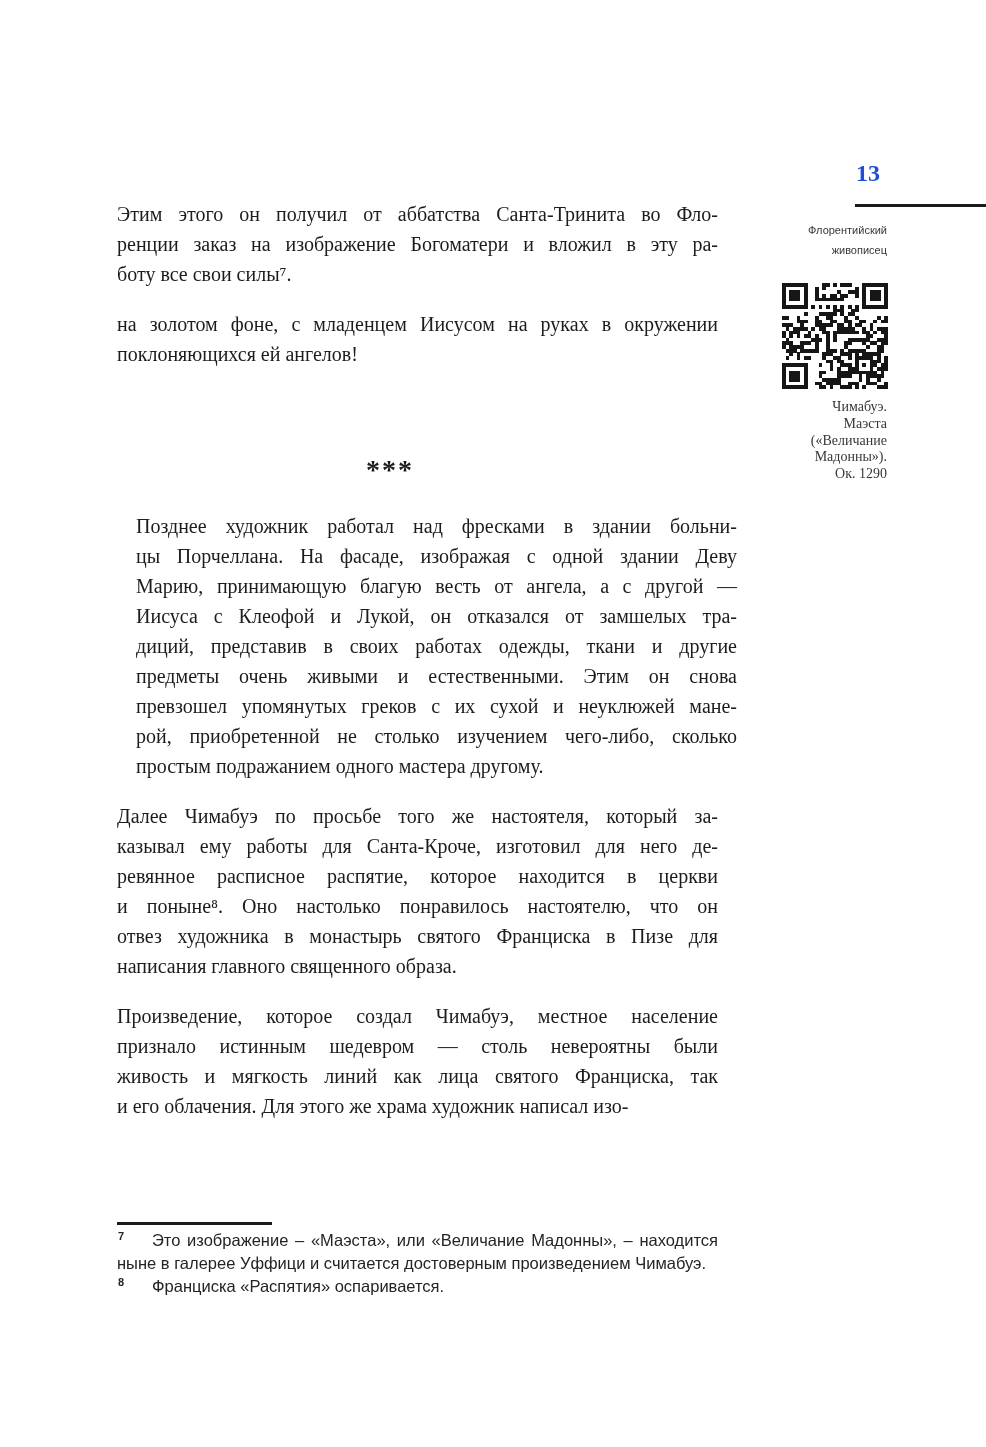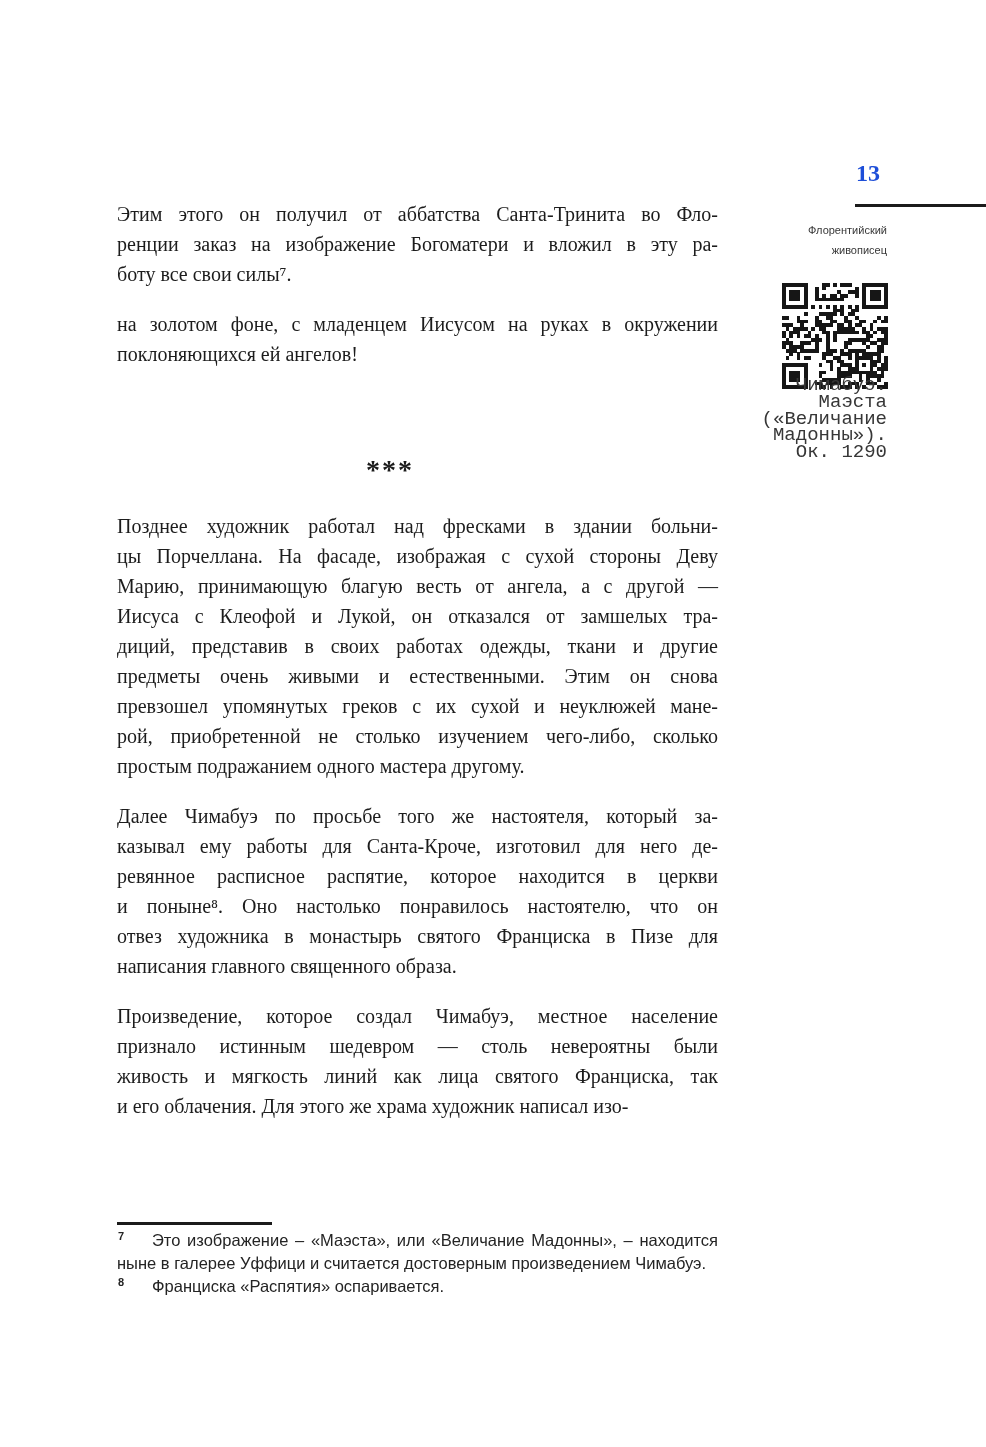--- a/index.html
+++ b/index.html
@@ -31,36 +31,36 @@
     font-family:"Liberation Sans","DejaVu Sans",sans-serif;
     font-size:11px;line-height:20px;
     text-align:right;color:#373737;
   }
   .qr{
     position:absolute;left:782px;top:283px;width:106px;height:106px;
     background:#ffffff;
   }
   .qr svg{display:block;width:106px;height:106px;}
   .caption{
-    position:absolute;left:756px;top:377px;width:131px;
-    font-family:Liberation Mono, monospace;
-    font-size:19px;line-height:16.8px;
+    position:absolute;left:756px;top:399px;width:131px;
+    font-family:Liberation Serif, serif;
+    font-size:14px;line-height:16.8px;
     text-align:right;color:#373737;
   }
 
   
   .para{
     position:absolute;left:117px;width:601px;
     font-size:20px;line-height:30px;
   }
   .para .line{text-align:justify;text-align-last:justify;}
   .para .line:last-child{text-align-last:left;}
   .p1{top:199px;}
   .p2{top:309px;}
-  .p3{top:511px;}
+  .p3{top:511px;margin-left:19px;}
   .p4{top:801px;}
   .p5{top:1001px;}
 
   .separator{
     position:absolute;left:117px;top:456px;width:546px;
     text-align:center;
     font-weight:bold;font-size:28px;line-height:28px;
     letter-spacing:2px;color:#1b1b1b;
   }
 
@@ -531,21 +531,21 @@
 
   <div class="para p2">
       <div class="line">на золотом фоне, с младенцем Иисусом на руках в окружении</div>
       <div class="line">поклоняющихся ей ангелов!</div>
     </div>
 
   <div class="separator">***</div>
 
   <div class="para p3">
       <div class="line">Позднее художник работал над фресками в здании больни-</div>
-      <div class="line">цы Порчеллана. На фасаде, изображая с сухой стороны Деву</div>
+      <div class="line">цы Порчеллана. На фасаде, изображая с одной здании Деву</div>
       <div class="line">Марию, принимающую благую весть от ангела, а с другой —</div>
       <div class="line">Иисуса с Клеофой и Лукой, он отказался от замшелых тра-</div>
       <div class="line">диций, представив в своих работах одежды, ткани и другие</div>
       <div class="line">предметы очень живыми и естественными. Этим он снова</div>
       <div class="line">превзошел упомянутых греков с их сухой и неуклюжей мане-</div>
       <div class="line">рой, приобретенной не столько изучением чего-либо, сколько</div>
       <div class="line">простым подражанием одного мастера другому.</div>
     </div>
 
   <div class="para p4">

